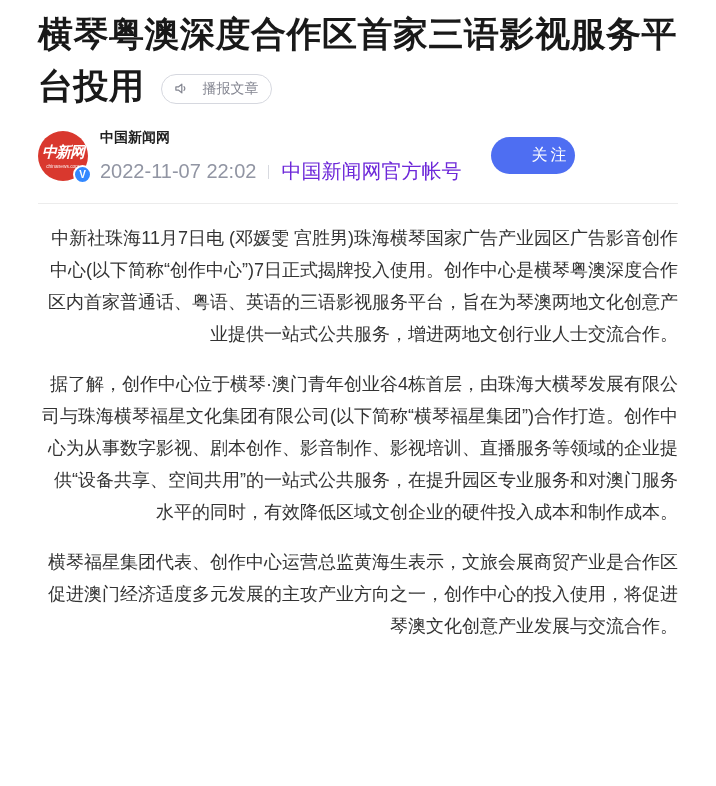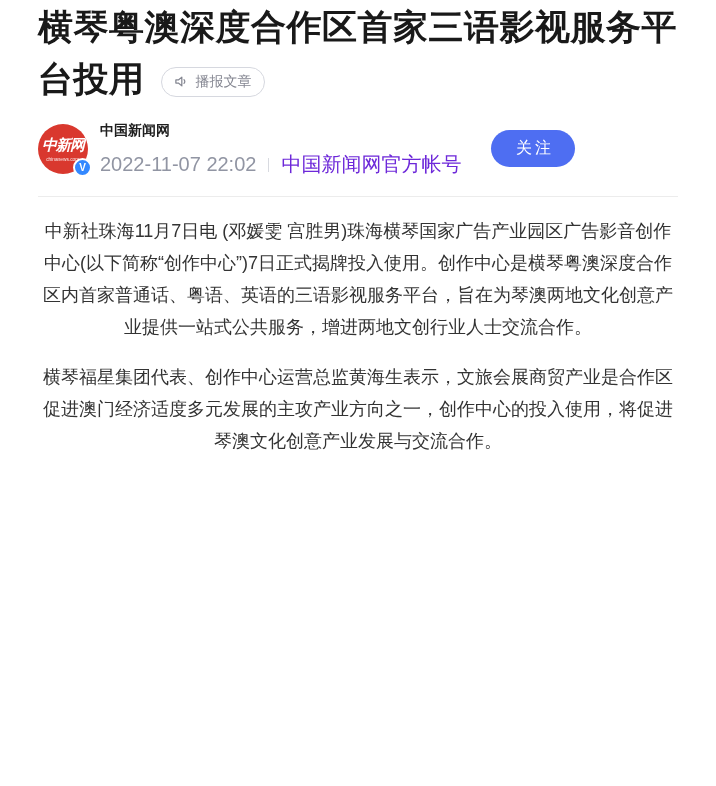--- a/index.html
+++ b/index.html
@@ -3,35 +3,35 @@
 <meta charset="utf-8">
 <style>
   html, body { margin: 0; padding: 0; }
   body {
     width: 716px;
     height: 786px;
     background: #ffffff;
     font-family: "Liberation Sans", "DejaVu Sans", sans-serif;
     overflow: hidden;
   }
-  .page { padding: 1px 38px 0 38px; }
+  .page { padding: 8px 38px 0 38px; }
 
   
   h1.article-title {
     margin: 0;
     font-size: 35px;
     line-height: 52px;
     font-weight: 700;
     color: #191919;
     letter-spacing: 0.5px;
   }
   .tts-btn {
     display: inline-flex;
     align-items: center;
-    gap: 7px;
+    gap: 14px;
     height: 30px;
     padding: 0 12px;
     border: 1px solid #d6d8df;
     border-radius: 16px;
     background: #ffffff;
     color: #848691;
     font-size: 14px;
     font-weight: 400;
     letter-spacing: 0;
     vertical-align: middle;
@@ -67,33 +67,34 @@
   .account-label { color: #6d28d9; }
   .follow-btn {
     margin-left: 30px;
     width: 84px; height: 37px;
     border: none; border-radius: 19px;
     background: #4e6ef2;
     color: #ffffff; font-size: 16px;
     letter-spacing: 3px; text-indent: 3px;
     cursor: pointer;
     font-family: inherit;
+    text-align: right;
   }
 
   
   .content-divider { border-bottom: 1px solid #ececec; margin-top: 18px; }
 
   
   .article-body { padding-top: 18px; }
   .article-body p {
     margin: 0 0 18px 0;
     font-size: 18px;
     line-height: 32px;
     color: #333333;
-    text-align: center;
+    text-align: right;
   }
 </style>
 </head>
 <body>
 
 <div class="page">
 
   <h1 class="article-title">
     <span>横琴粤澳深度合作区首家三语影视服务平台投用</span><button class="tts-btn">
       <span>
@@ -122,16 +123,17 @@
         <span class="account-label">中国新闻网官方帐号</span>
       </div>
     </div>
     <button class="follow-btn">关注</button>
   </div>
 
   <div class="content-divider"></div>
 
   <div class="article-body">
     <p>中新社珠海11月7日电 (邓媛雯 宫胜男)珠海横琴国家广告产业园区广告影音创作中心(以下简称“创作中心”)7日正式揭牌投入使用。创作中心是横琴粤澳深度合作区内首家普通话、粤语、英语的三语影视服务平台，旨在为琴澳两地文化创意产业提供一站式公共服务，增进两地文创行业人士交流合作。</p>
+    <p>据了解，创作中心位于横琴·澳门青年创业谷4栋首层，由珠海大横琴发展有限公司与珠海横琴福星文化集团有限公司(以下简称“横琴福星集团”)合作打造。创作中心为从事数字影视、剧本创作、影音制作、影视培训、直播服务等领域的企业提供“设备共享、空间共用”的一站式公共服务，在提升园区专业服务和对澳门服务水平的同时，有效降低区域文创企业的硬件投入成本和制作成本。</p>
     <p>横琴福星集团代表、创作中心运营总监黄海生表示，文旅会展商贸产业是合作区促进澳门经济适度多元发展的主攻产业方向之一，创作中心的投入使用，将促进琴澳文化创意产业发展与交流合作。</p>
   </div>
 
 </div>
 
 </body></html>

